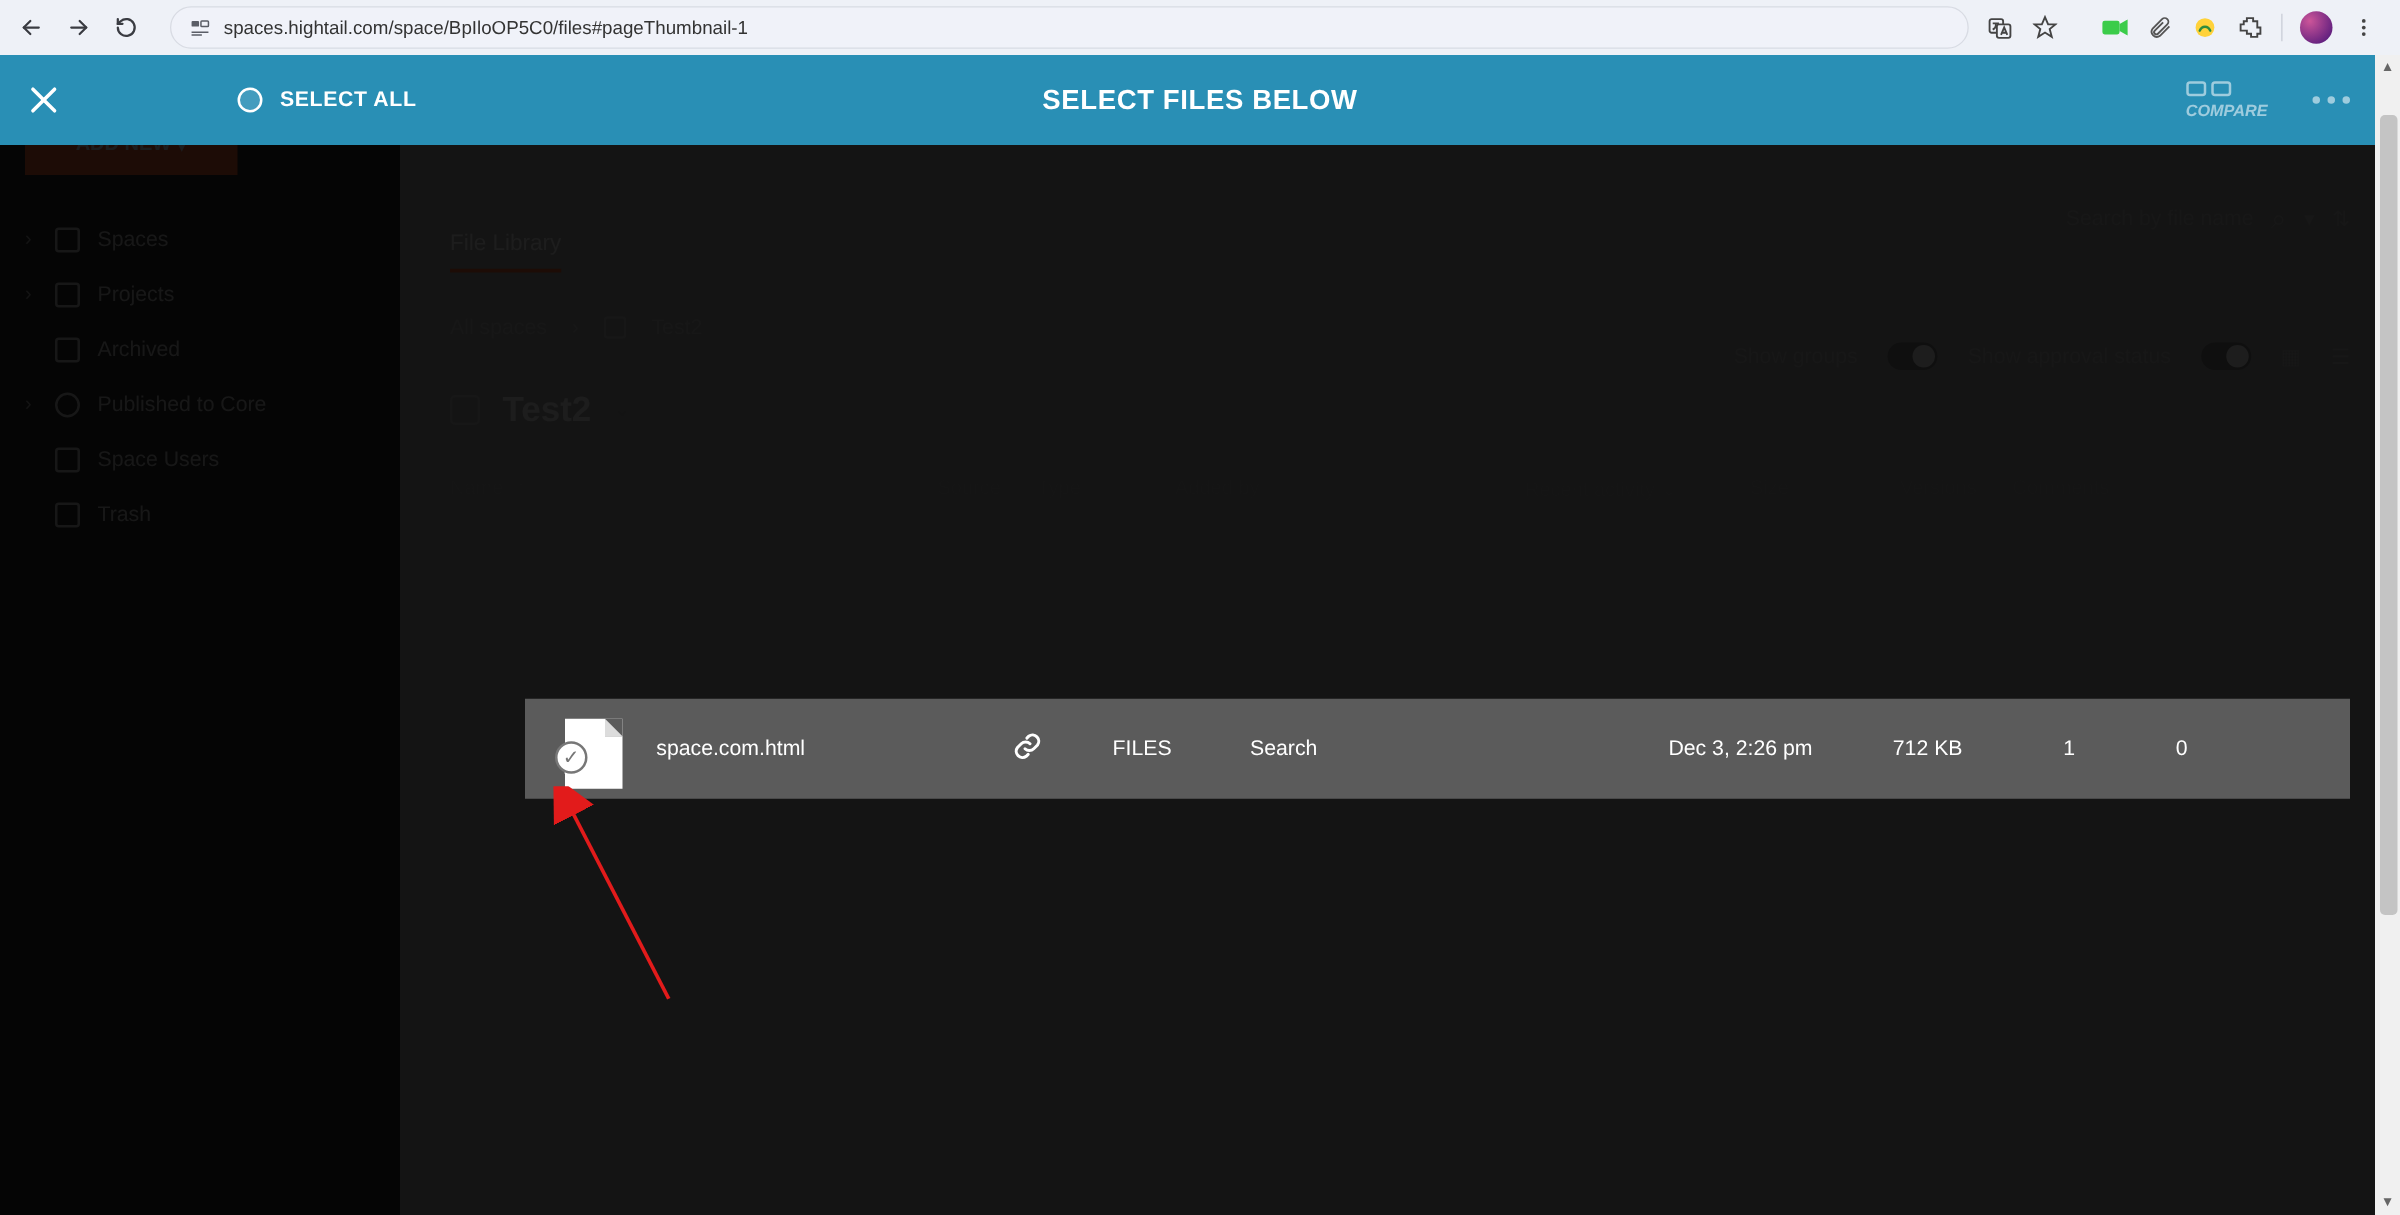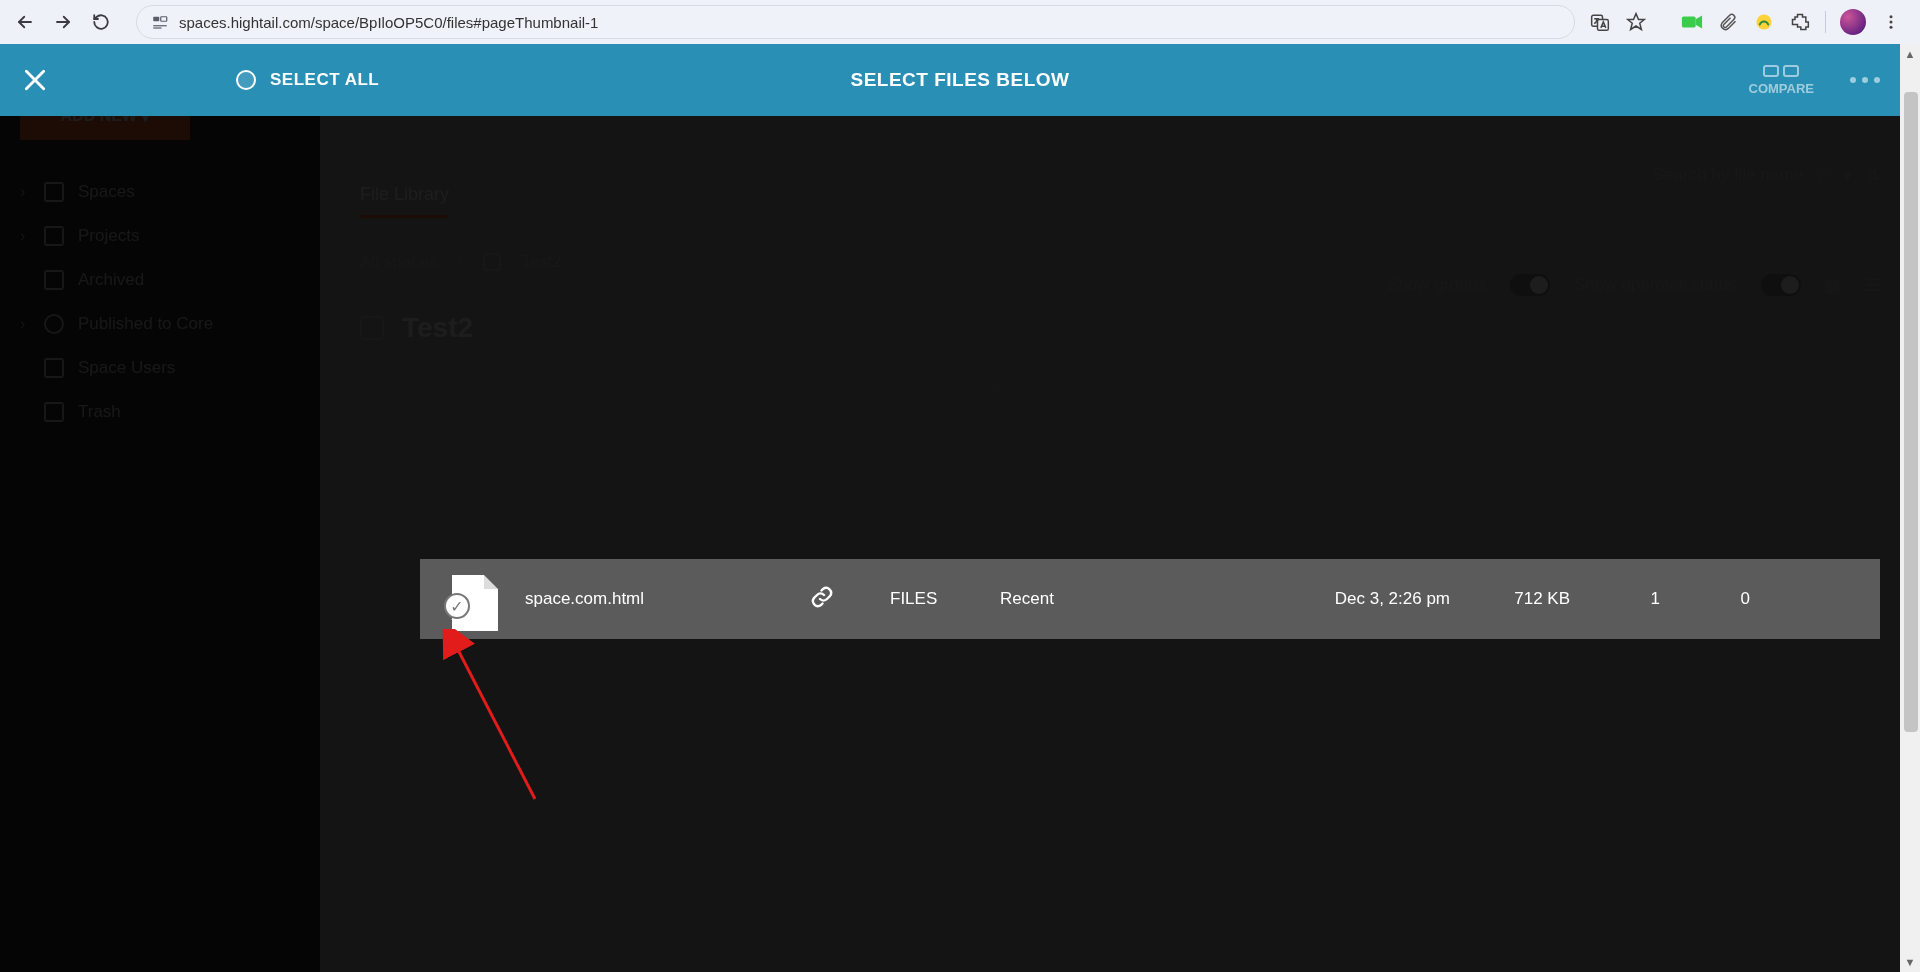--- a/index.html
+++ b/index.html
@@ -41,27 +41,27 @@
   .search-area { position:absolute; right:40px; top:118px; display:flex; align-items:center; gap:14px; color:#ccc; font-size:17px; }
   .table-head { display:flex; margin-top:38px; color:#bbb; font-size:16px; }
   .table-head > div { padding-right:10px; }
   .col-name{flex:0 0 390px; display:flex; gap:10px;} .col-source{flex:0 0 80px;} .col-type{flex:0 0 110px;} .col-addedby{flex:0 0 280px;}
   .col-activity{flex:0 0 180px;} .col-size{flex:0 0 120px;} .col-versions{flex:0 0 90px;} .col-comments{flex:0 0 110px;}
 
   
   .dark-overlay { position:absolute; inset:0; background:rgba(0,0,0,0.55); }
 
   
-  .select-bar { position:absolute; top:0; left:0; right:0; height:72px; background:#298fb5; display:flex; align-items:center; color:#fff;gap:46px; }
+  .select-bar { position:absolute; top:0; left:0; right:0; height:72px; background:#298fb5; display:flex; align-items:center; color:#fff; }
   .close-x { width:70px; height:72px; display:flex; align-items:center; justify-content:center; font-size:30px; }
   .select-all-wrap { display:flex; align-items:center; gap:14px; font-size:17px; font-weight:bold; letter-spacing:0.5px; margin-left:120px; }
   .circle-outline { width:20px; height:20px; border:2.5px solid #fff; border-radius:50%; background:rgba(255,255,255,0.12); }
-  .center-title { position:absolute; left:50%; transform:translateX(-50%); font-size:19px; font-weight:bold; letter-spacing:0.5px; }
+  .center-title { position:absolute; left:50%; transform:translateX(-50%); font-size:22px; font-weight:bold; letter-spacing:0.5px; }
   .right-actions { position:absolute; right:40px; display:flex; align-items:center; gap:36px; color:rgba(255,255,255,0.55); }
-  .compare { display:flex; flex-direction:column; align-items:center; font-size:13px; font-weight:bold; gap:4px; }
+  .compare { display:flex; flex-direction:column; font-size:13px; font-weight:bold; gap:4px;font-style:italic; }
   .compare-icons { display:flex; gap:4px; }
   .cmp-rect { width:16px; height:12px; border:2px solid rgba(255,255,255,0.55); border-radius:3px; }
   .dots-h { display:flex; gap:6px; }
   .dot { width:6px; height:6px; background:rgba(255,255,255,0.55); border-radius:50%; }
 
   
   .file-row-container { position:absolute; left:420px; right:40px; top:515px; }
   .file-row { height:80px; background:#5b5b5b; display:flex; align-items:center; color:#fff; font-size:17px; }
   .file-row > div { padding-right:10px; }
   .fr-icon-cell { flex:0 0 105px; display:flex; flex-direction:column; align-items:center; justify-content:center; gap:2px; padding-left:14px; position:relative; }
@@ -298,21 +298,21 @@
         <div class="select-label">SELECT</div>
       </div>
       <div class="fr-name">space.com.html</div>
       <div class="fr-source">
         <svg width="24" height="24" viewBox="0 0 24 24" fill="none" stroke="#fff" stroke-width="2.4" stroke-linecap="round">
             <path d="M10 14a5 5 0 0 0 7 0l3-3a5 5 0 0 0-7-7l-1.5 1.5"></path>
             <path d="M14 10a5 5 0 0 0-7 0l-3 3a5 5 0 0 0 7 7l1.5-1.5"></path>
           </svg>
       </div>
       <div class="fr-type">FILES</div>
-      <div class="fr-addedby">Recent</div>
+      <div class="fr-addedby">Search</div>
       <div class="fr-activity">Dec 3, 2:26 pm</div>
       <div class="fr-size">712 KB</div>
       <div class="fr-versions">1</div>
       <div class="fr-comments">0</div>
     </div>
   </div>
 
   <svg class="arrow-svg" width="120" height="180" viewBox="0 0 120 180">
     <defs>
       <marker id="ah" markerWidth="12" markerHeight="12" refX="3" refY="6" orient="auto">

